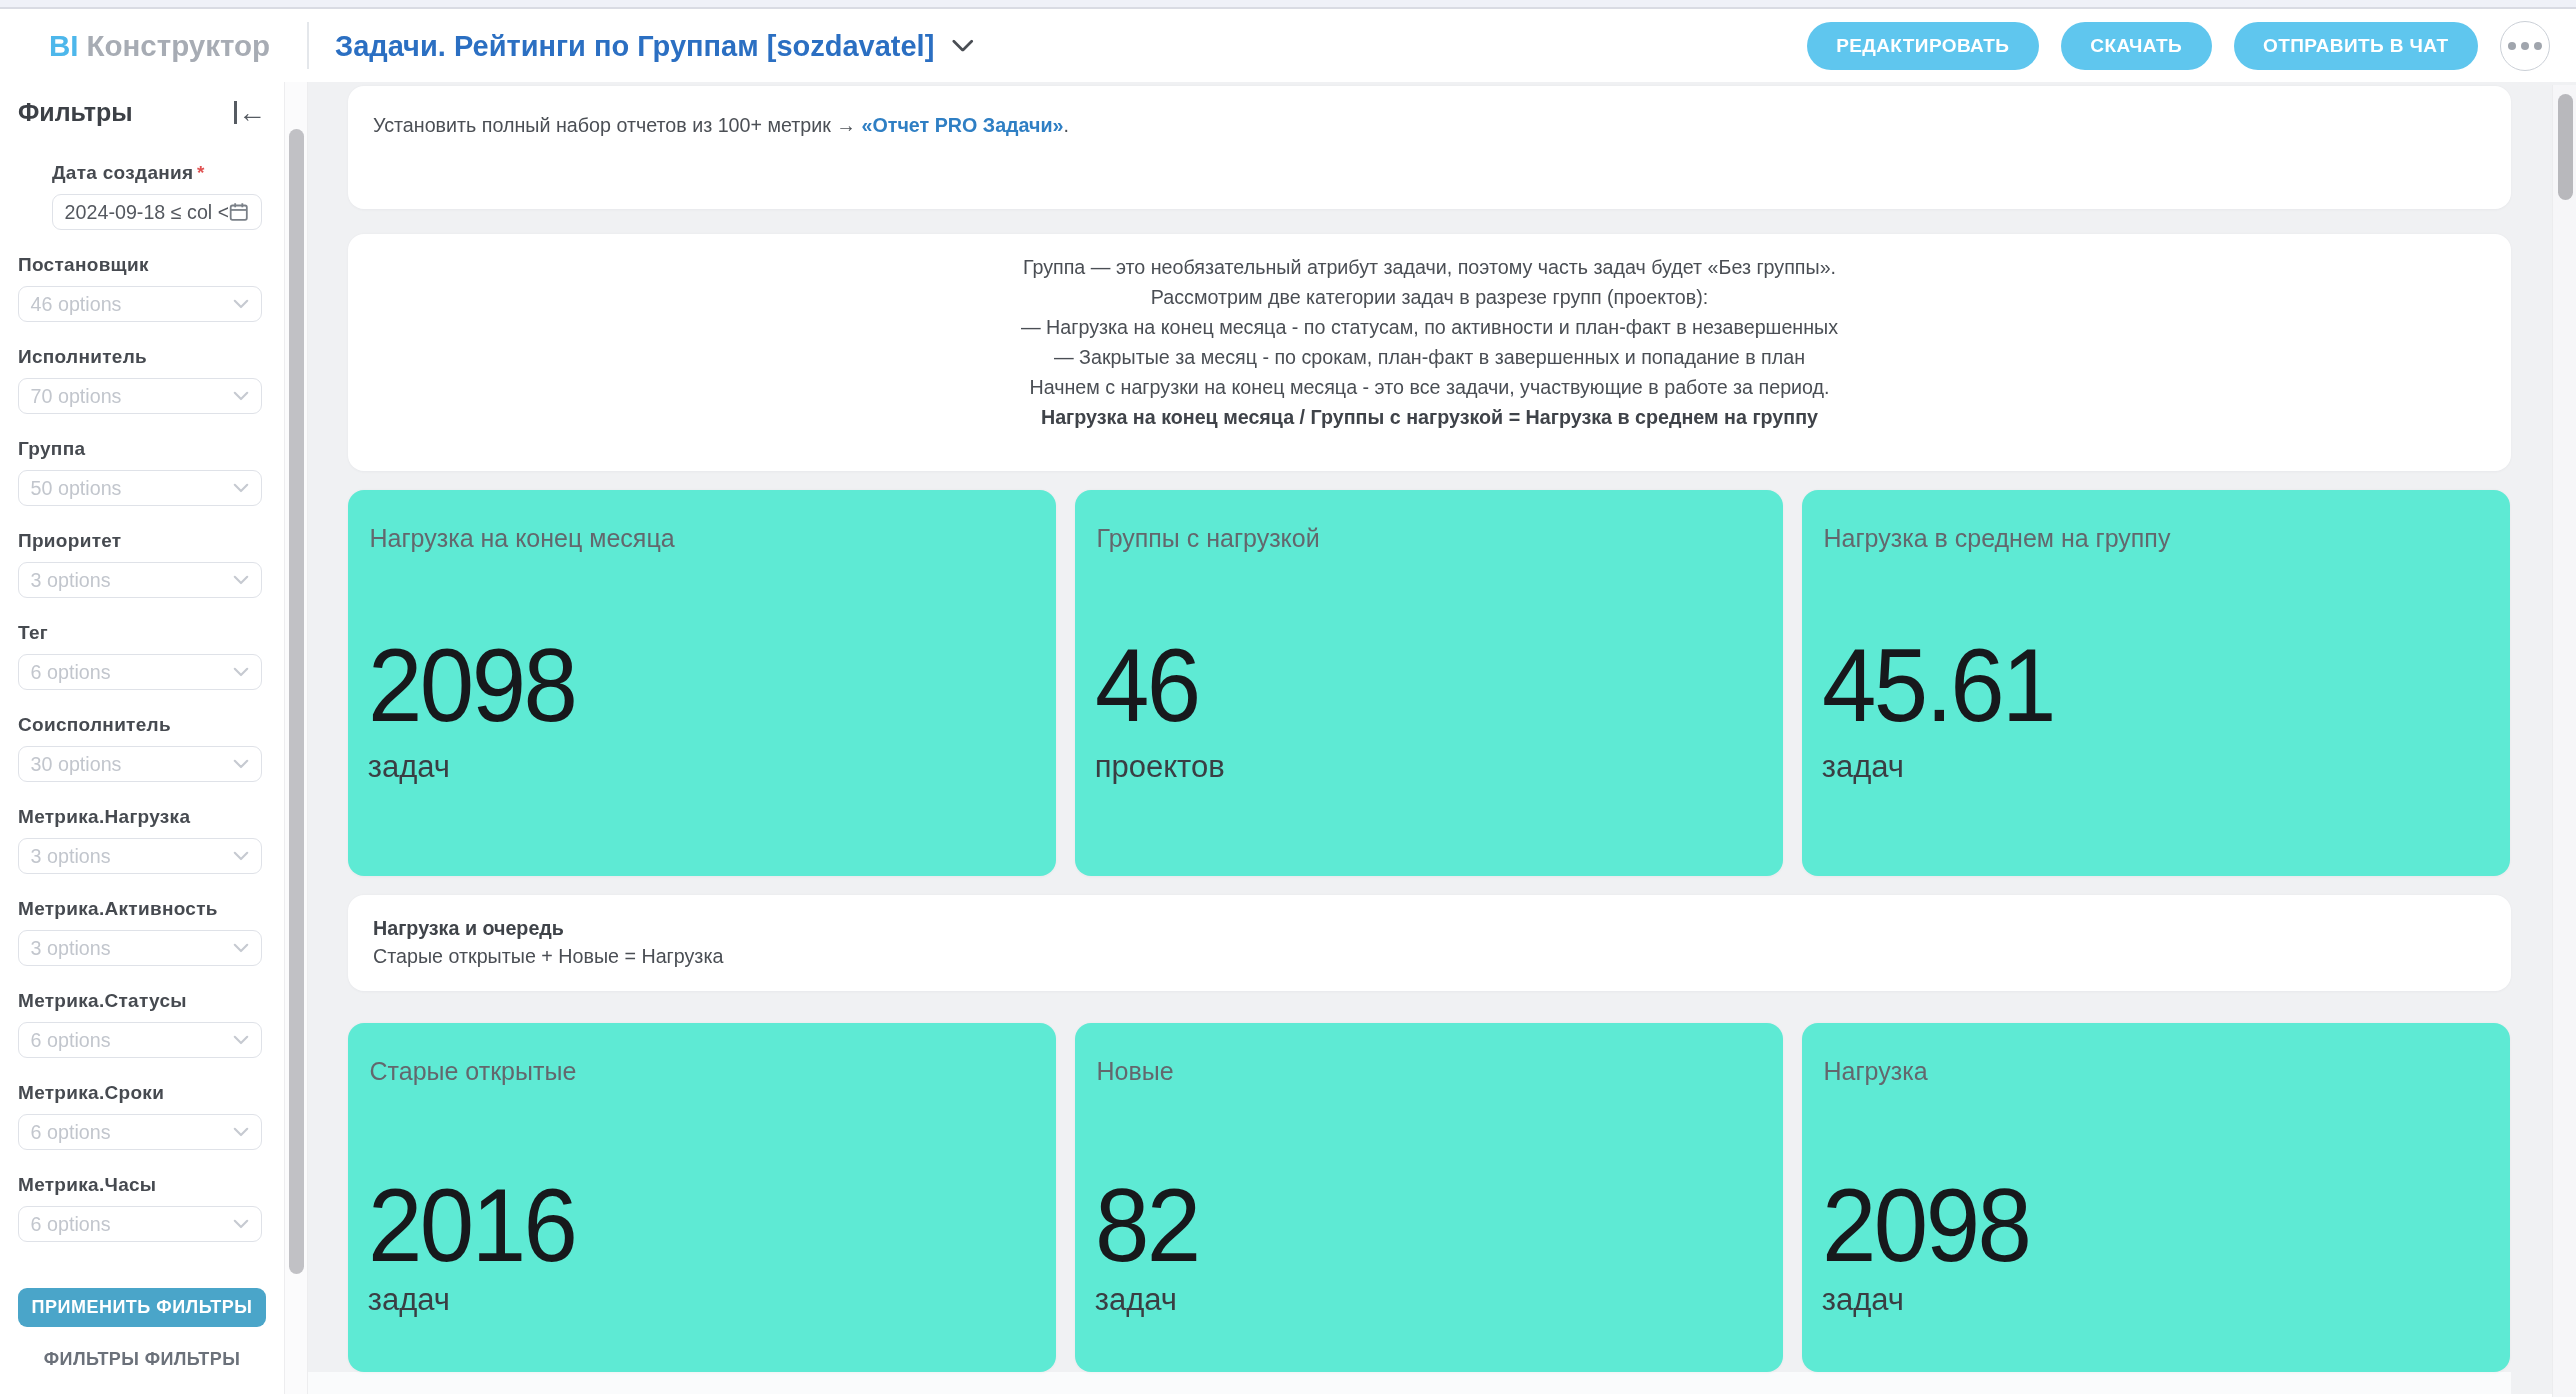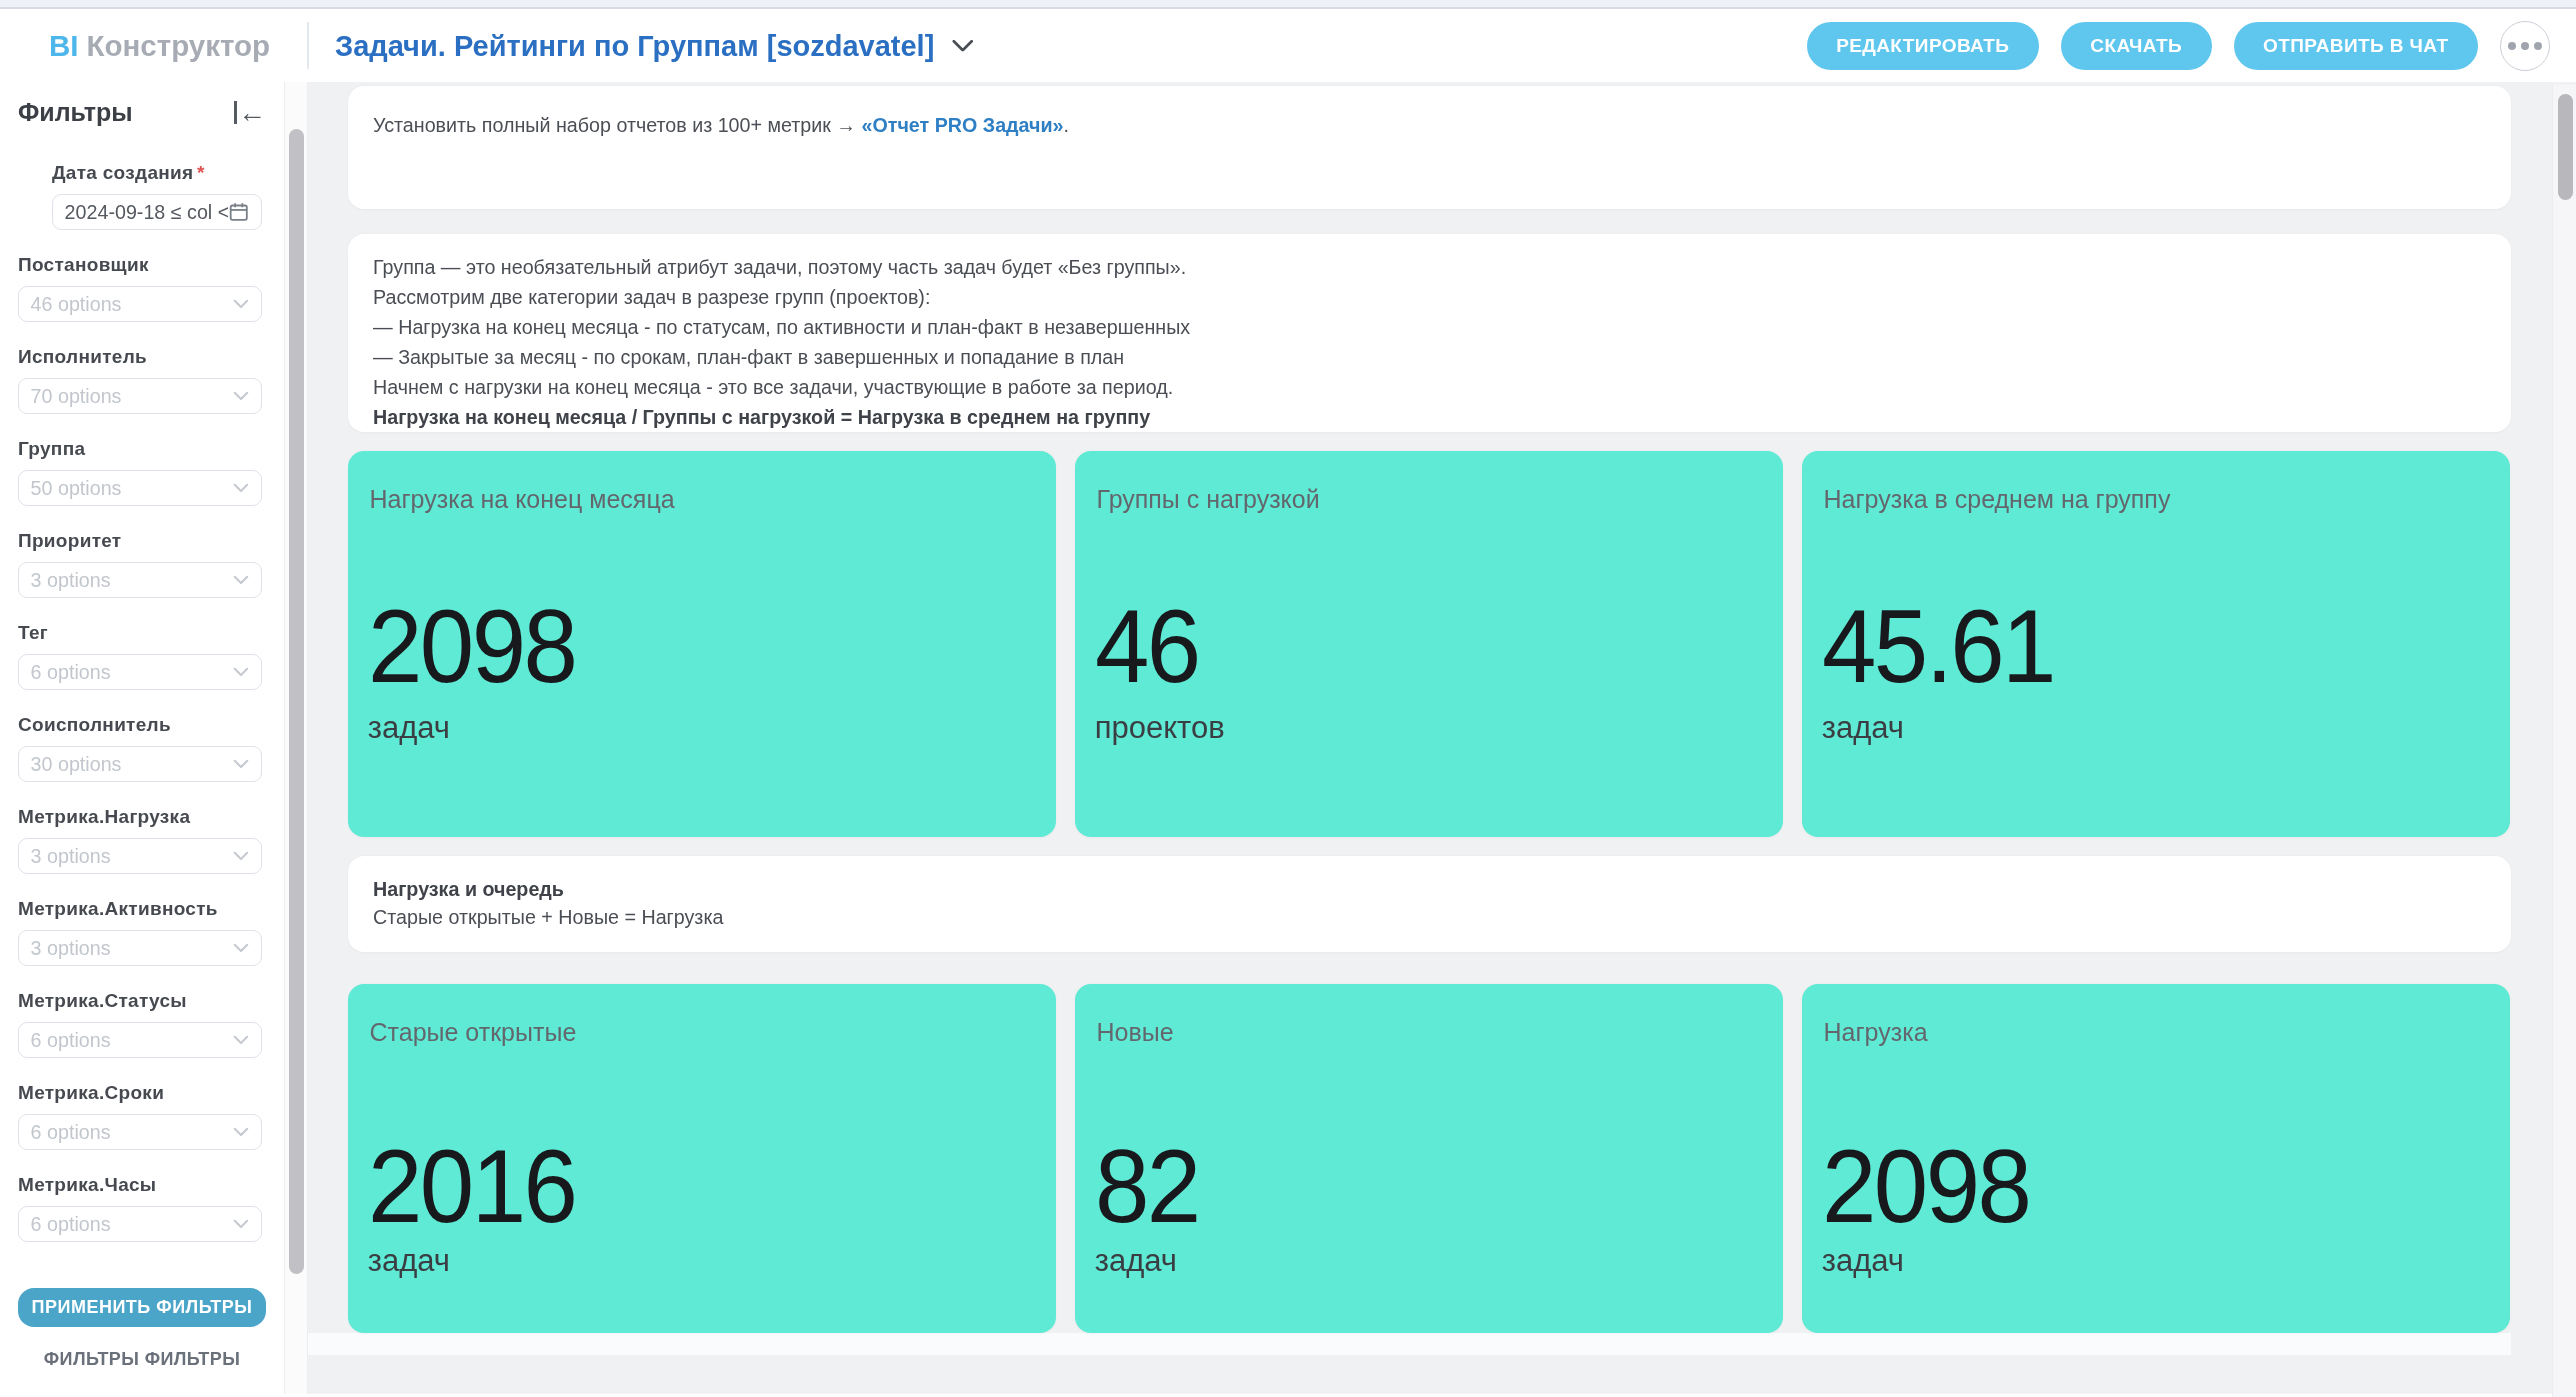--- a/index.html
+++ b/index.html
@@ -44,36 +44,36 @@
   .filter { height:92px; }
   .filter:first-child { margin-top:35px;margin-left:34px; }
   .f-label { font-size:19px; font-weight:700; color:#464a50; letter-spacing:0.3px; line-height:21.5px; }
   .req { color:#e05252; margin-left:3.6px; }
   .control { margin-top:10.7px; height:36px; border:1.8px solid #dfe2e8; border-radius:9px;
              display:flex; align-items:center; padding:0 11.6px; background:#fff; cursor:pointer; }
   .date-text { flex:1; font-size:19.7px; color:#54585f; white-space:nowrap; overflow:hidden; }
   .opt-text { flex:1; font-size:19.7px; color:#c2c6cd; white-space:nowrap; }
   .icon24 { width:21.5px; height:21.5px; flex:none; }
   .icon18 { width:16px; height:9.8px; flex:none; }
-  .apply { display:block; margin:22.4px auto 0; width:248px; height:39px; border:none; border-radius:16px;
+  .apply { display:block; margin:22.4px auto 0; width:248px; height:39px; border:none; border-radius:9px;
            background:#4aa5c9; color:#fff; font-family:inherit; font-size:18px; font-weight:700; letter-spacing:0.5px; cursor:pointer; }
   .reset { display:block; margin:21.5px auto 0; width:fit-content; font-size:18px; font-weight:700; letter-spacing:0.4px; color:#6b717a; cursor:pointer; }
 
   
   .sb-scrollstrip { width:24px; flex:none; background:#fbfbfc; border-left:0.9px solid #ededef; border-right:0.9px solid #ededef; position:relative; }
   .sb-thumb { position:absolute; left:3.6px; top:47px; width:15px; height:1145px; background:#c1c1c5; border-radius:8px; }
 
   
   .content { flex:1; background:#f0f1f3; position:relative; overflow:hidden; padding-left:40px; }
   .block { width:2163px; background:#fff; border-radius:16px; box-shadow:0 0.9px 2.7px rgba(20,30,40,.04); }
   .intro-block { margin-top:3.6px; height:123px; padding:14.3px 25px; }
   .intro-h { margin:0; font-size:32px; font-weight:700; color:#33373c; letter-spacing:-0.3px; }
   .intro-sub { margin-top:14.3px; font-size:19.7px; color:#4b4f55; }
   .prolink { color:#2f7fc4; font-weight:700; cursor:pointer; }
-  .desc-block { margin-top:25px; height:198px; padding:18px 25px; font-size:19.7px; color:#4a4e54; line-height:30px; }
+  .desc-block { margin-top:25px; height:237px; padding:18px 25px; font-size:19.7px; color:#4a4e54; line-height:30px;text-align:center; }
   .desc-bold { font-weight:700; color:#3f4349; }
   .cards { display:flex; gap:19px; margin-top:19px; }
   .card { width:708px; height:386px; background:#5eead4; border-radius:16px; padding:34px 21.5px; position:relative; box-shadow:0 0.9px 2.7px rgba(20,30,40,.04); }
   .card-label { font-size:25px; color:#63676d; }
   .card-value { position:absolute; left:19.7px; top:143px; font-size:104px; line-height:1; color:#17191c;
                 letter-spacing:-2.7px; transform:scaleX(.94); transform-origin:left; white-space:nowrap; }
   .card-unit { position:absolute; left:19.7px; top:259px; font-size:31px; color:#3a3e43; }
   .mini-block { margin-top:19.7px; height:96px; padding:19.7px 25px; }
   .mini-title { font-size:19.7px; font-weight:700; color:#3f4349; line-height:27px; }
   .mini-sub { font-size:19.7px; color:#4a4e54; line-height:29px; }

